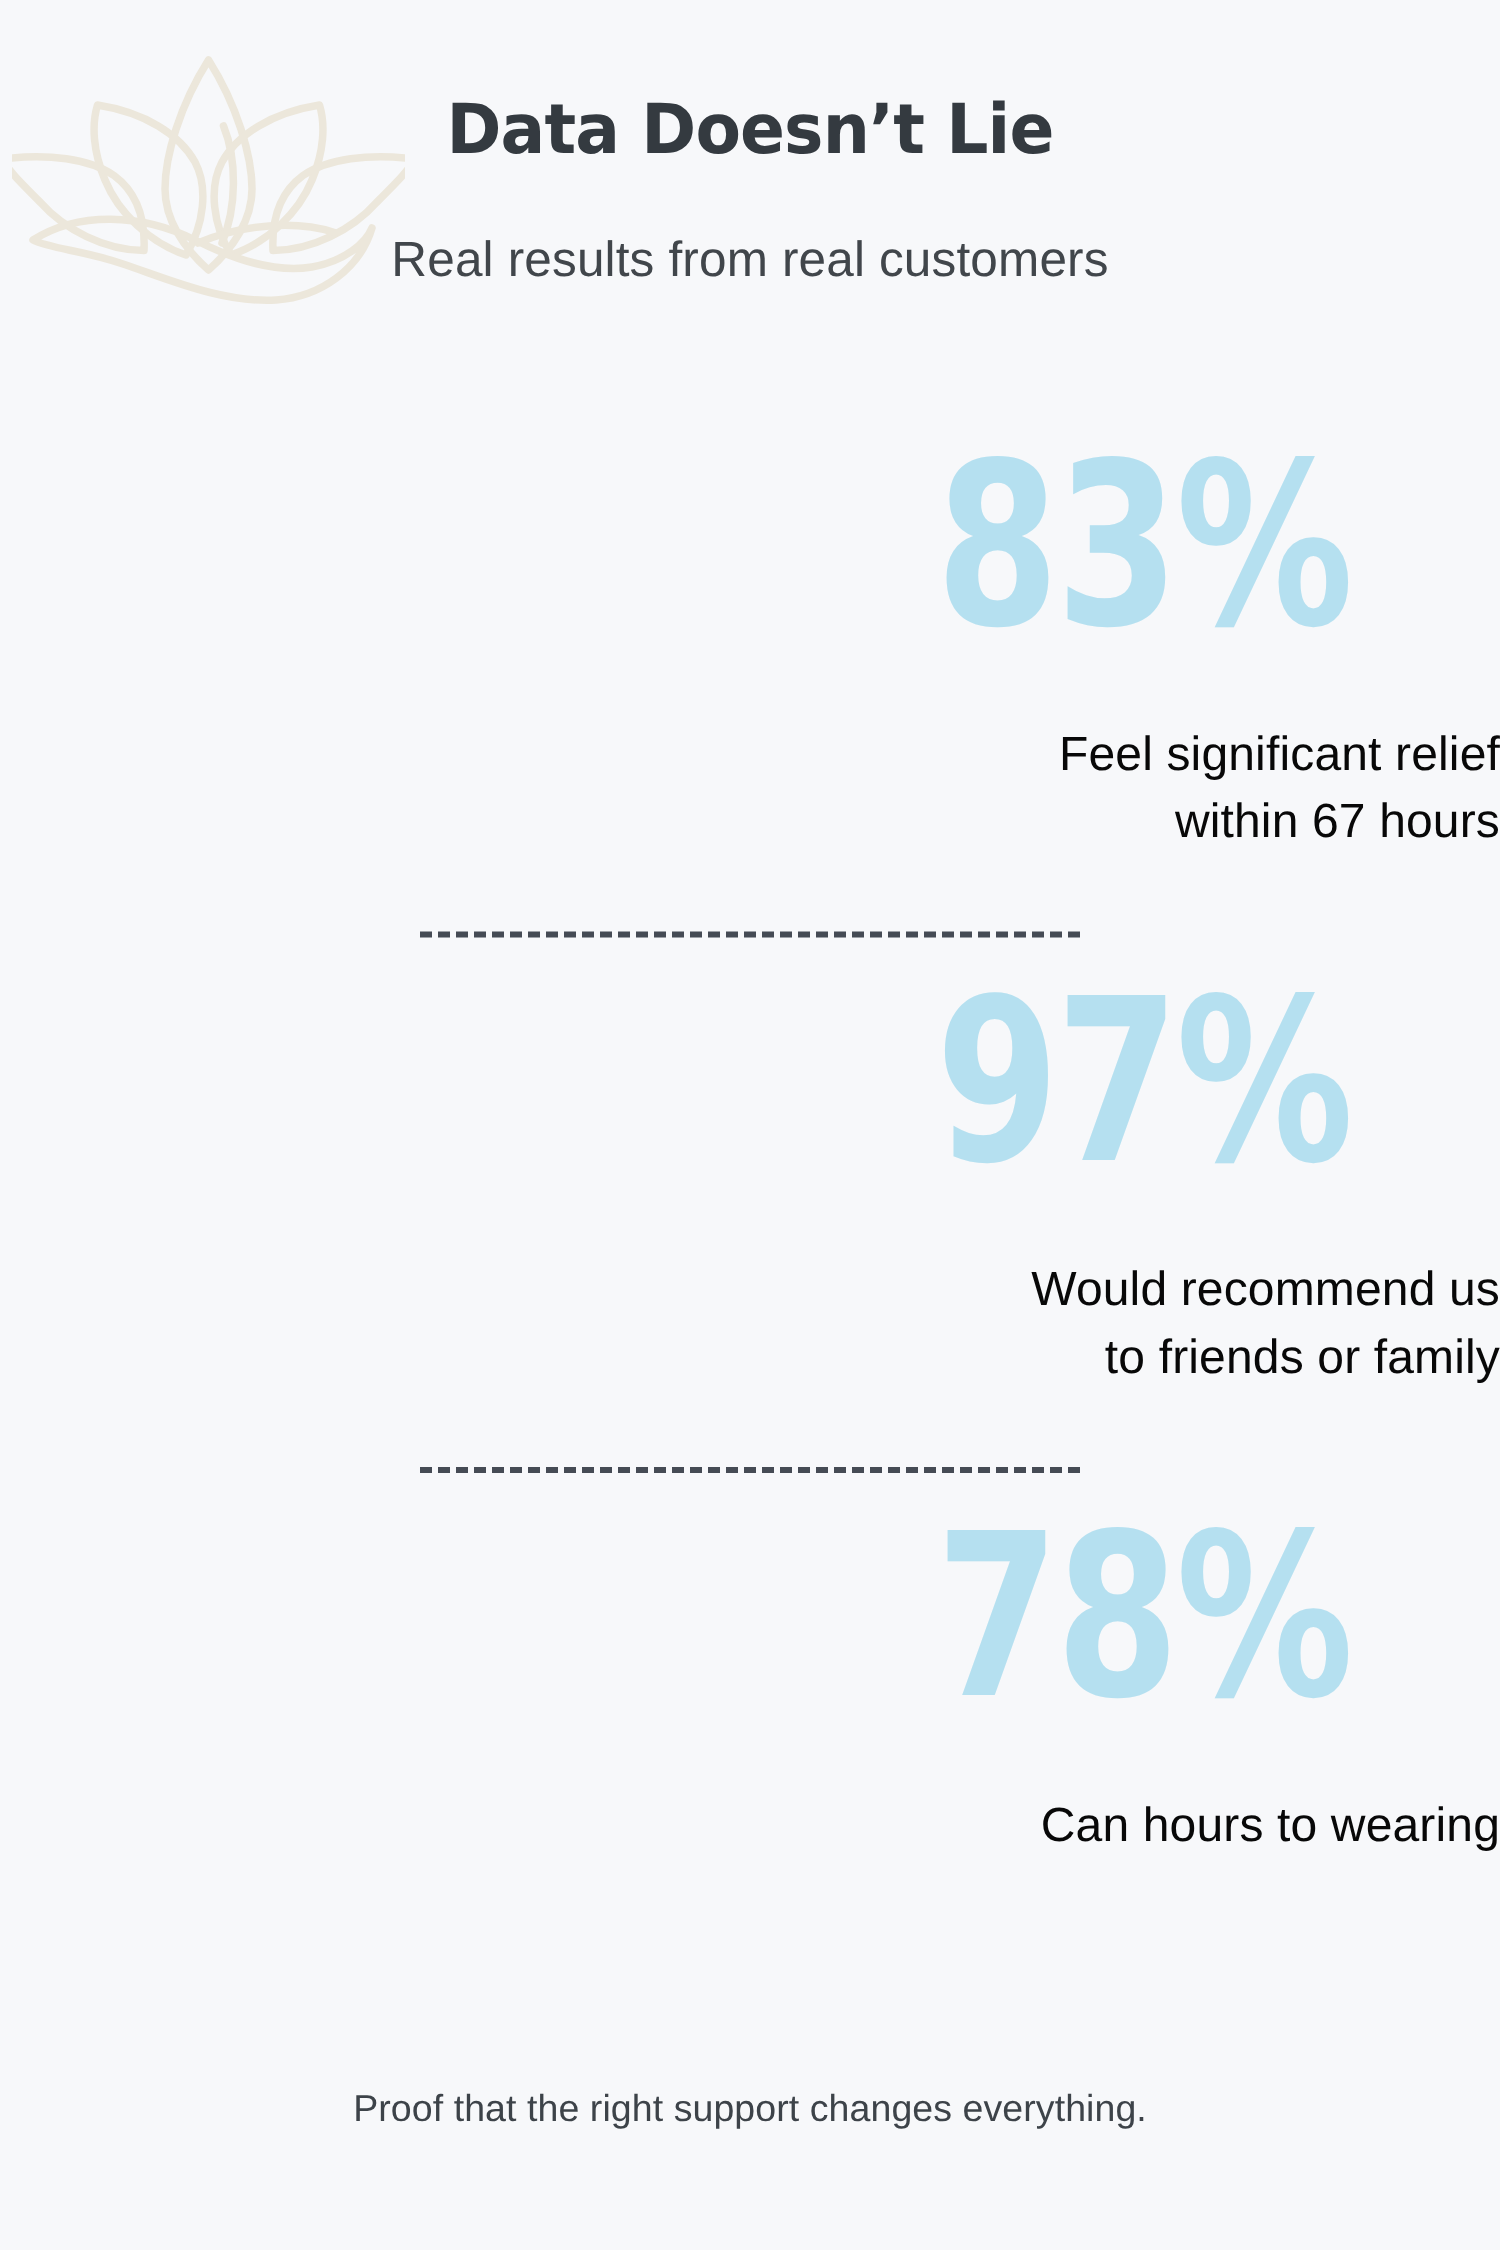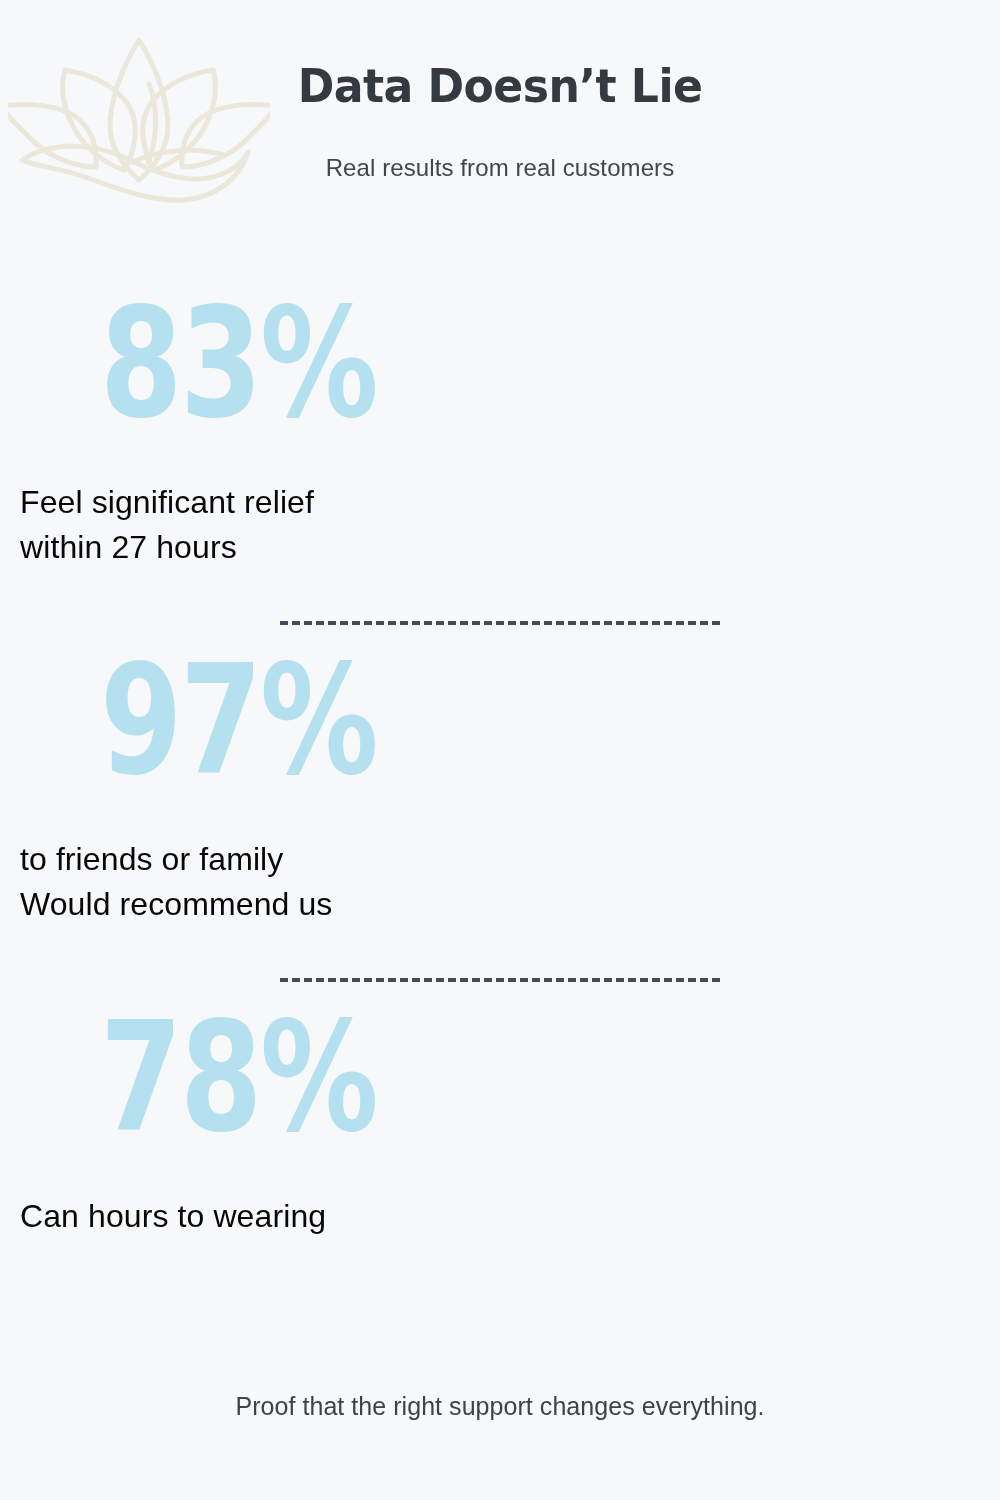--- a/index.html
+++ b/index.html
@@ -54,36 +54,36 @@
     letter-spacing: -0.6px;
     color: #343a40;
     line-height: 1.05;
     margin: 0;
     transform: scaleX(0.96);
   }
   .subtitle {
     margin: 0;
     padding-top: 44px;
     font-family: "Liberation Sans", sans-serif;
-    font-size: 24px;
+    font-size: 33px;
     font-weight: 400;
     color: #41464b;
     letter-spacing: 0.1px;
   }
 
   
   .stats {
     position: absolute;
     left: 0;
     top: 268px;
     width: 1000px;
   }
   .stat-block {
     width: 1000px;
-    text-align: left;
+    text-align: right;
   }
   .stat-value {
     font-family: "DejaVu Sans", sans-serif;
     font-weight: 700;
     font-size: 148px;
     line-height: 1;
     color: #b5e0f0;
     letter-spacing: -3px;
     transform: scaleX(0.80) scaleY(1.02);
     transform-origin: center center;
@@ -165,31 +165,31 @@
     <h1 class="title">Data Doesn’t Lie</h1>
     <p class="subtitle">Real results from real customers</p>
   </div>
 
   <div class="stats">
 
     <div class="stat-block">
       <span class="stat-value">83%</span>
       <div class="stat-label">
         <span class="line">Feel significant relief</span>
-        <span class="line">within 27 hours</span>
+        <span class="line">within 67 hours</span>
       </div>
     </div>
 
     <div class="divider"></div>
 
     <div class="stat-block">
       <span class="stat-value">97%</span>
       <div class="stat-label">
+        <span class="line">Would recommend us</span>
         <span class="line">to friends or family</span>
-        <span class="line">Would recommend us</span>
       </div>
     </div>
 
     <div class="divider"></div>
 
     <div class="stat-block">
       <span class="stat-value">78%</span>
       <div class="stat-label">
         <span class="line">Can hours to wearing</span>
       </div>

